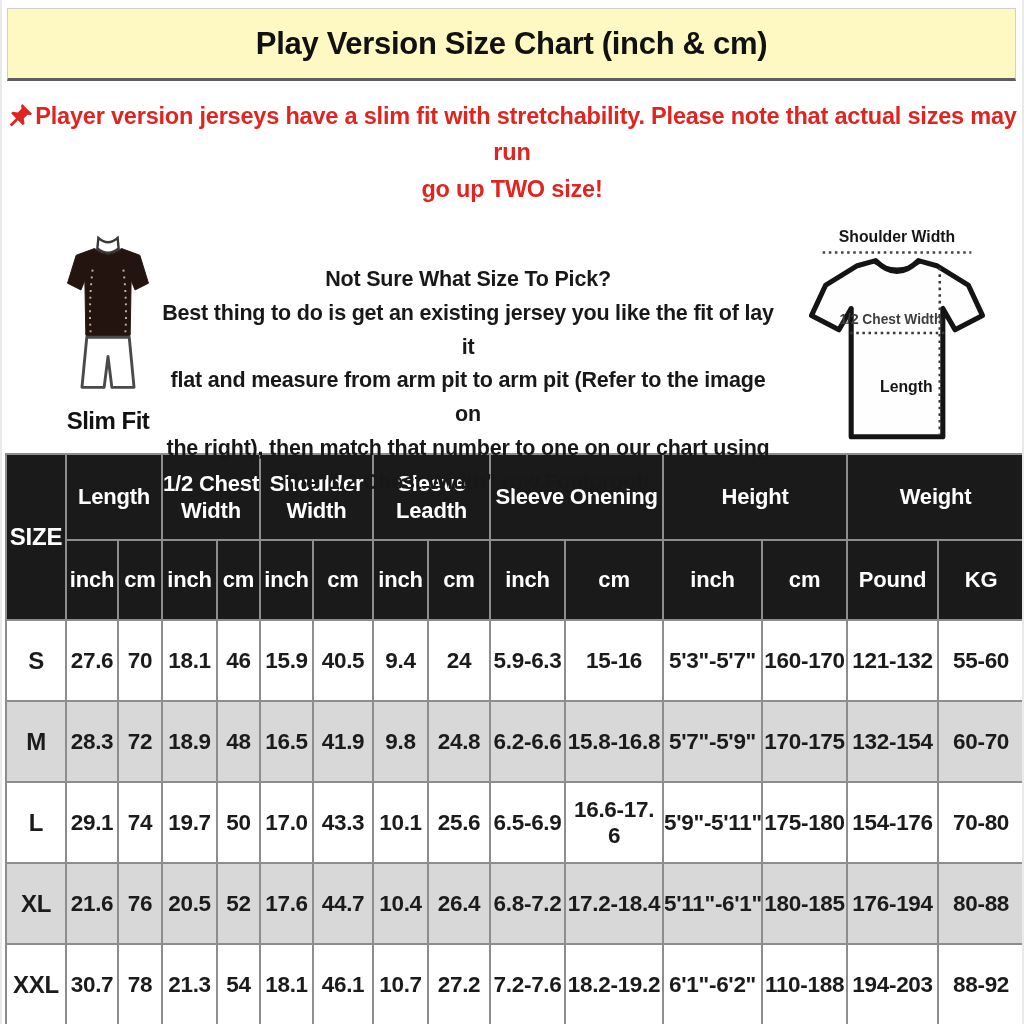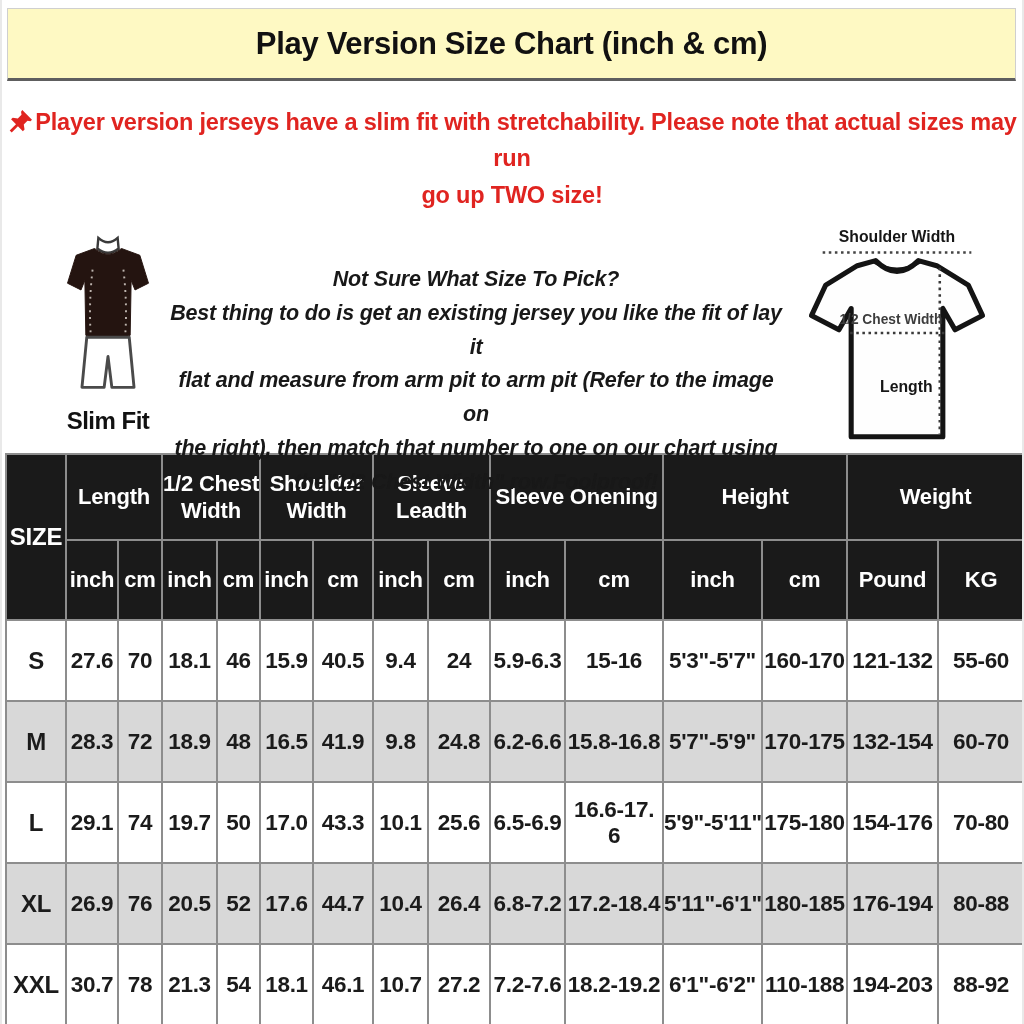--- a/index.html
+++ b/index.html
@@ -11,33 +11,33 @@
   }
   
   .title-bar{
     margin:8px 6px 0 5px;height:69px;background:#fef9c3;
     border:1px solid #cfcfcf;border-bottom:3px solid #5e5e5e;
     display:flex;align-items:center;justify-content:center;
     font-size:31px;letter-spacing:-0.3px;color:#111;
   }
   
   .note{
-    height:146px;padding-top:23px;box-sizing:border-box;
+    height:146px;padding-top:17px;box-sizing:border-box;
     text-align:center;color:#e02420;font-size:23.5px;line-height:1.55;
     letter-spacing:-0.2px;
   }
   .note .pin{display:inline-block;width:27px;height:27px;vertical-align:-5px;margin-right:1px;}
   
   .mid{position:relative;height:226px;}
   .slimfit{position:absolute;left:36px;top:8px;width:140px;text-align:center;}
   .slimfit svg{display:block;margin:0 auto;}
   .slimfit-label{margin-top:10px;font-size:24px;color:#111;letter-spacing:-0.5px;}
   .guide{
-    position:absolute;left:168px;width:612px;top:36px;
-    text-align:center;font-size:21.5px;line-height:1.57;color:#181818;letter-spacing:-0.2px;font-style:italic;
+    position:absolute;left:160px;width:612px;top:36px;
+    text-align:center;font-size:21.5px;line-height:1.57;color:#181818;letter-spacing:-0.2px;
   }
   .shirt{position:absolute;right:18px;top:0;width:214px;}
   
   .size-table{
     width:1018px;margin:0 3px;border-collapse:collapse;table-layout:fixed;
   }
   .size-table th,.size-table td{
     border:2px solid #8d8d8d;text-align:center;vertical-align:middle;
     padding:0;overflow:hidden;
   }
@@ -204,21 +204,21 @@
       <td>25.6</td>
       <td>6.5-6.9</td>
       <td>16.6-17. 6</td>
       <td>5'9"-5'11"</td>
       <td>175-180</td>
       <td>154-176</td>
       <td>70-80</td>
     </tr>
     <tr class="alt">
       <td class="size-td">XL</td>
-      <td>26.9</td>
+      <td>21.6</td>
       <td>76</td>
       <td>20.5</td>
       <td>52</td>
       <td>17.6</td>
       <td>44.7</td>
       <td>10.4</td>
       <td>26.4</td>
       <td>6.8-7.2</td>
       <td>17.2-18.4</td>
       <td>5'11"-6'1"</td>

